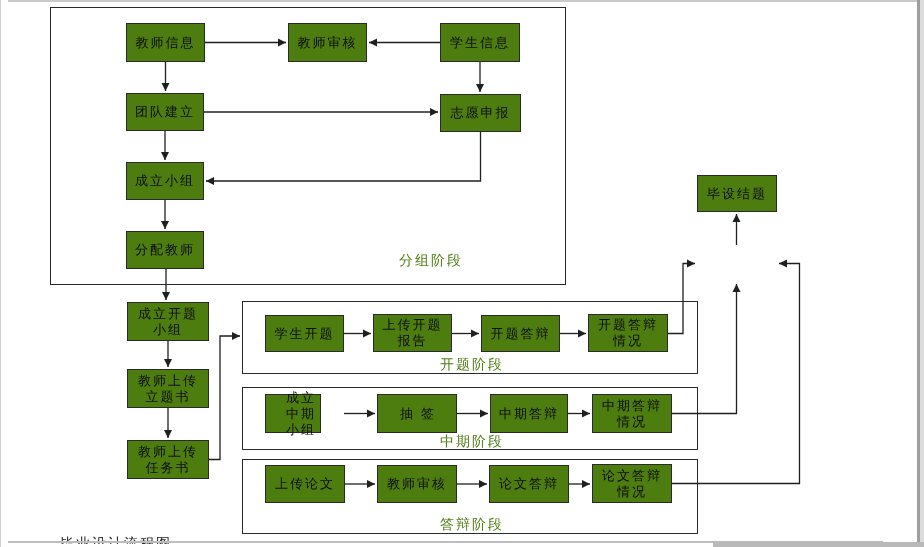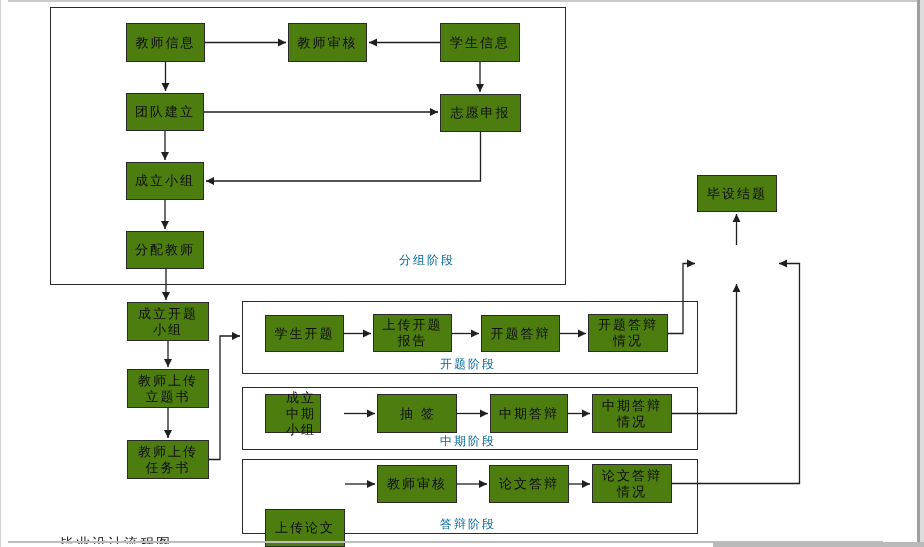--- a/index.html
+++ b/index.html
@@ -16,23 +16,23 @@
   
   .stage {
     position:absolute;
     border:1px solid #2a2a2a;
     box-sizing:border-box;
     background:transparent;
     z-index:1;
   }
   .stage-label {
     position:absolute;
-    font-size:12px;
+    font-size:14px;
     letter-spacing:2px;
-    color:#0369a1;
+    color:#4d7c0f;
     z-index:3;
     white-space:nowrap;
   }
   
   .node {
     position:absolute;
     background:#4d7c0f;
     border:1px solid #2a2a2a;
     box-sizing:border-box;
     display:flex;
@@ -145,21 +145,21 @@
   <div class="node" style="left:588px; top:314px; width:80px; height:38px;">开题答辩
 情况</div>
 
   <div class="node" style="left:265px; top:394px; width:56px; height:39px;padding-left:16px;">成立中期
 小组</div>
   <div class="node" style="left:377px; top:394px; width:80px; height:39px; letter-spacing:8px; text-indent:8px;">抽签</div>
   <div class="node" style="left:490px; top:394px; width:78px; height:39px;">中期答辩</div>
   <div class="node" style="left:592px; top:394px; width:80px; height:39px;">中期答辩
 情况</div>
 
-  <div class="node" style="left:265px; top:465px; width:80px; height:38px;margin-top:44px;">上传论文</div>
+  <div class="node" style="left:265px; top:465px; width:80px; height:38px;">上传论文</div>
   <div class="node" style="left:377px; top:465px; width:80px; height:38px;">教师审核</div>
   <div class="node" style="left:489px; top:465px; width:80px; height:38px;">论文答辩</div>
   <div class="node" style="left:592px; top:464px; width:80px; height:39px;">论文答辩
 情况</div>
 
   <div class="node" style="left:697px; top:175px; width:80px; height:37px;">毕设结题</div>
 
   <div class="caption-clip">毕业设计流程图</div>
 
   <div class="edge edge-top"></div>

